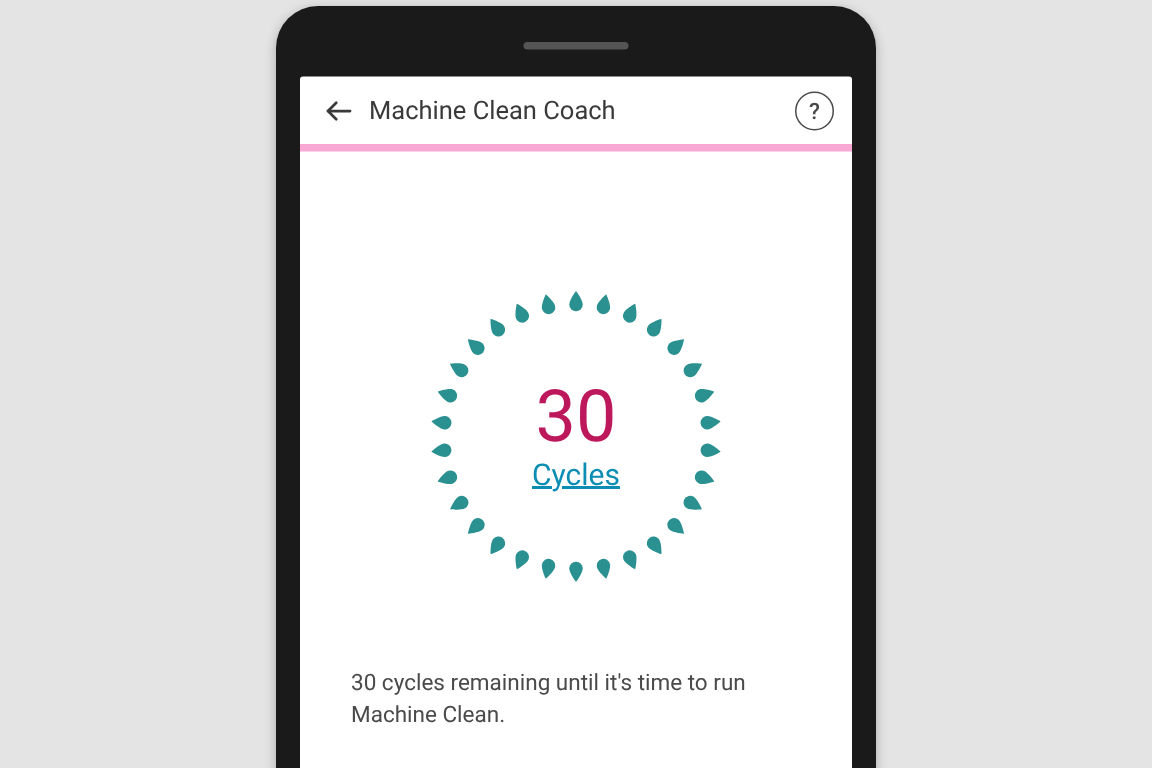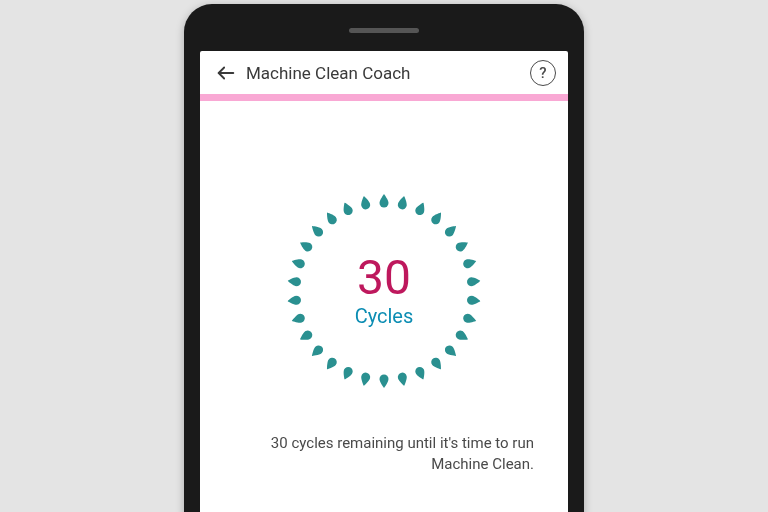--- a/index.html
+++ b/index.html
@@ -37,21 +37,21 @@
     border-radius: 2px;
     display: flex;
     flex-direction: column;
     overflow: hidden;
   }
   .topbar {
     height: 50px;
     display: flex;
     align-items: center;
     padding: 0 12px;
-    border-bottom: 7px solid #f9a8d4;
+    border-bottom: 5px solid #f9a8d4;
   }
   .back-btn {
     width: 28px; height: 28px;
     display: flex; align-items: center; justify-content: center;
     cursor: pointer;
   }
   .title {
     font-size: 17px;
     color: #3a3a3a;
     margin-left: 6px;
@@ -88,33 +88,34 @@
   .gauge-number {
     font-size: 48px;
     color: #be185d;
     font-weight: 400;
     line-height: 1;
   }
   .gauge-unit {
     font-size: 20px;
     color: #0c8db3;
     margin-top: 2px;
+    text-decoration: underline;
   }
   .tick {
     position: absolute;
     left: 50%;
     top: 50%;
     transform-origin: 0 0;
   }
   .tick svg { display: block; }
   .subtitle {
-    margin-top: 42px;
+    margin-top: 54px;
     font-size: 15px;
     color: #4a4a4a;
-    text-align: right;
+    text-align: left;
     line-height: 1.4;
     padding: 0 34px;
   }
 </style>
 </head>
 <body>
 
 <div class="device">
   <div class="speaker"></div>
   <div class="screen">

